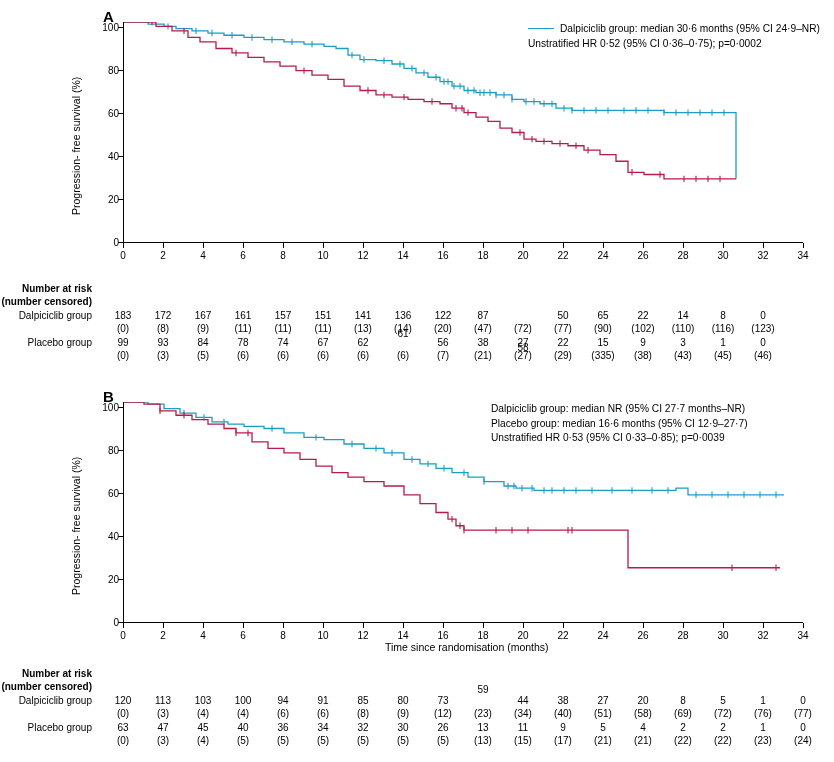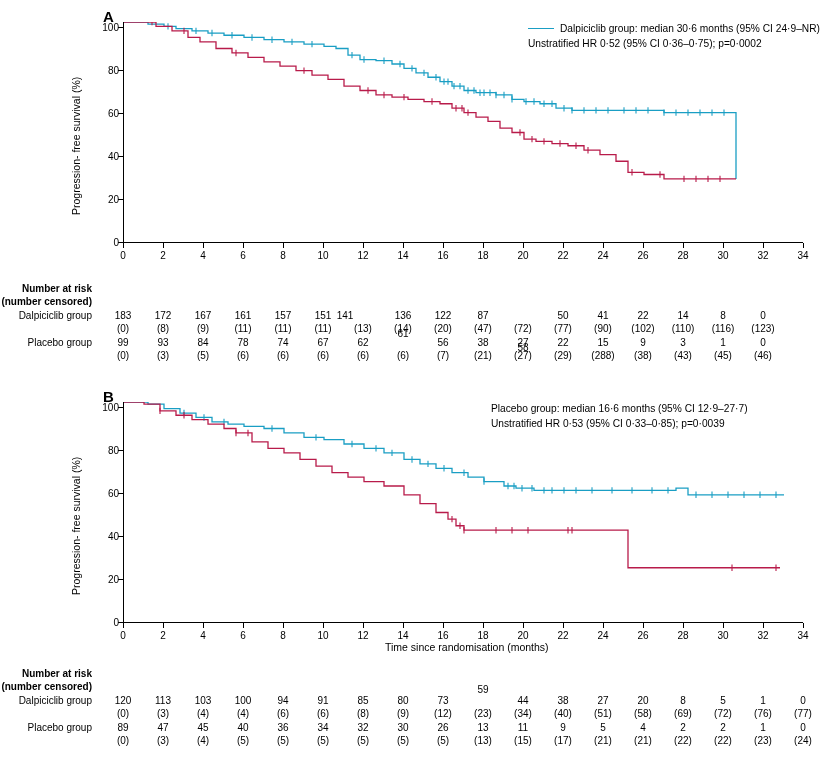--- a/index.html
+++ b/index.html
@@ -260,33 +260,33 @@
         <div class="risk-cell" style="left: 146px; top: 310px;">172</div>
         <div class="risk-cell" style="left: 146px; top: 323px;">(8)</div>
         <div class="risk-cell" style="left: 186px; top: 310px;">167</div>
         <div class="risk-cell" style="left: 186px; top: 323px;">(9)</div>
         <div class="risk-cell" style="left: 226px; top: 310px;">161</div>
         <div class="risk-cell" style="left: 226px; top: 323px;">(11)</div>
         <div class="risk-cell" style="left: 266px; top: 310px;">157</div>
         <div class="risk-cell" style="left: 266px; top: 323px;">(11)</div>
         <div class="risk-cell" style="left: 306px; top: 310px;">151</div>
         <div class="risk-cell" style="left: 306px; top: 323px;">(11)</div>
-        <div class="risk-cell" style="left: 328px; top: 310px;">141</div>
+        <div class="risk-cell" style="left: 346px; top: 310px;">141</div>
         <div class="risk-cell" style="left: 346px; top: 323px;">(13)</div>
         <div class="risk-cell" style="left: 386px; top: 310px;">136</div>
         <div class="risk-cell" style="left: 386px; top: 323px;">(14)</div>
         <div class="risk-cell" style="left: 426px; top: 310px;">122</div>
         <div class="risk-cell" style="left: 426px; top: 323px;">(20)</div>
         <div class="risk-cell" style="left: 466px; top: 310px;">87</div>
         <div class="risk-cell" style="left: 466px; top: 323px;">(47)</div>
         <div class="risk-cell" style="left: 506px; top: 310px; margin-top: 32px;">58</div>
         <div class="risk-cell" style="left: 506px; top: 323px;">(72)</div>
         <div class="risk-cell" style="left: 546px; top: 310px;">50</div>
         <div class="risk-cell" style="left: 546px; top: 323px;">(77)</div>
-        <div class="risk-cell" style="left: 586px; top: 310px;">41</div>
+        <div class="risk-cell" style="left: 586px; top: 310px;">65</div>
         <div class="risk-cell" style="left: 586px; top: 323px;">(90)</div>
         <div class="risk-cell" style="left: 626px; top: 310px;">22</div>
         <div class="risk-cell" style="left: 626px; top: 323px;">(102)</div>
         <div class="risk-cell" style="left: 666px; top: 310px;">14</div>
         <div class="risk-cell" style="left: 666px; top: 323px;">(110)</div>
         <div class="risk-cell" style="left: 706px; top: 310px;">8</div>
         <div class="risk-cell" style="left: 706px; top: 323px;">(116)</div>
         <div class="risk-cell" style="left: 746px; top: 310px;">0</div>
         <div class="risk-cell" style="left: 746px; top: 323px;">(123)</div>
         <div class="risk-cell" style="left: 106px; top: 337px;">99</div>
@@ -307,21 +307,21 @@
         <div class="risk-cell" style="left: 386px; top: 350px;">(6)</div>
         <div class="risk-cell" style="left: 426px; top: 337px;">56</div>
         <div class="risk-cell" style="left: 426px; top: 350px;">(7)</div>
         <div class="risk-cell" style="left: 466px; top: 337px;">38</div>
         <div class="risk-cell" style="left: 466px; top: 350px;">(21)</div>
         <div class="risk-cell" style="left: 506px; top: 337px;">27</div>
         <div class="risk-cell" style="left: 506px; top: 350px;">(27)</div>
         <div class="risk-cell" style="left: 546px; top: 337px;">22</div>
         <div class="risk-cell" style="left: 546px; top: 350px;">(29)</div>
         <div class="risk-cell" style="left: 586px; top: 337px;">15</div>
-        <div class="risk-cell" style="left: 586px; top: 350px;">(288)</div>
+        <div class="risk-cell" style="left: 586px; top: 350px;">(335)</div>
         <div class="risk-cell" style="left: 626px; top: 337px;">9</div>
         <div class="risk-cell" style="left: 626px; top: 350px;">(38)</div>
         <div class="risk-cell" style="left: 666px; top: 337px;">3</div>
         <div class="risk-cell" style="left: 666px; top: 350px;">(43)</div>
         <div class="risk-cell" style="left: 706px; top: 337px;">1</div>
         <div class="risk-cell" style="left: 706px; top: 350px;">(45)</div>
         <div class="risk-cell" style="left: 746px; top: 337px;">0</div>
         <div class="risk-cell" style="left: 746px; top: 350px;">(46)</div>
       </div>
   </div>
@@ -436,20 +436,23 @@
       <div class="xtick-mark" style="left: 763px; top: 243px;"></div>
       <div class="xtick" style="left: 753px; top: 250px;">32</div>
       <div class="xtick-mark" style="left: 803px; top: 243px;"></div>
       <div class="xtick" style="left: 793px; top: 250px;">34</div>
     </div>
 
   <div class="xlabel" style="left:385px;top:261px;">Time since randomisation (months)</div>
 
   <div class="legend" style="left:491px;top:22px;">
     <div class="row">
+      <span>Dalpiciclib group: median NR (95% CI 27·7 months–NR)</span>
+    </div>
+    <div class="row">
       <span>Placebo group: median 16·6 months (95% CI 12·9–27·7)</span>
     </div>
     <div class="row">
       <span>Unstratified HR 0·53 (95% CI 0·33–0·85); p=0·0039</span>
     </div>
   </div>
 
   <div class="risk">
     <div class="risk-title" style="left:-18px;top:288px;">Number at risk</div>
     <div class="risk-title" style="left:-18px;top:301px;">(number censored)</div>
@@ -485,21 +488,21 @@
         <div class="risk-cell" style="left: 626px; top: 315px;">20</div>
         <div class="risk-cell" style="left: 626px; top: 328px;">(58)</div>
         <div class="risk-cell" style="left: 666px; top: 315px;">8</div>
         <div class="risk-cell" style="left: 666px; top: 328px;">(69)</div>
         <div class="risk-cell" style="left: 706px; top: 315px;">5</div>
         <div class="risk-cell" style="left: 706px; top: 328px;">(72)</div>
         <div class="risk-cell" style="left: 746px; top: 315px;">1</div>
         <div class="risk-cell" style="left: 746px; top: 328px;">(76)</div>
         <div class="risk-cell" style="left: 786px; top: 315px;">0</div>
         <div class="risk-cell" style="left: 786px; top: 328px;">(77)</div>
-        <div class="risk-cell" style="left: 106px; top: 342px;">89</div>
+        <div class="risk-cell" style="left: 106px; top: 342px;">63</div>
         <div class="risk-cell" style="left: 106px; top: 355px;">(0)</div>
         <div class="risk-cell" style="left: 146px; top: 342px;">47</div>
         <div class="risk-cell" style="left: 146px; top: 355px;">(3)</div>
         <div class="risk-cell" style="left: 186px; top: 342px;">45</div>
         <div class="risk-cell" style="left: 186px; top: 355px;">(4)</div>
         <div class="risk-cell" style="left: 226px; top: 342px;">40</div>
         <div class="risk-cell" style="left: 226px; top: 355px;">(5)</div>
         <div class="risk-cell" style="left: 266px; top: 342px;">36</div>
         <div class="risk-cell" style="left: 266px; top: 355px;">(5)</div>
         <div class="risk-cell" style="left: 306px; top: 342px;">34</div>

